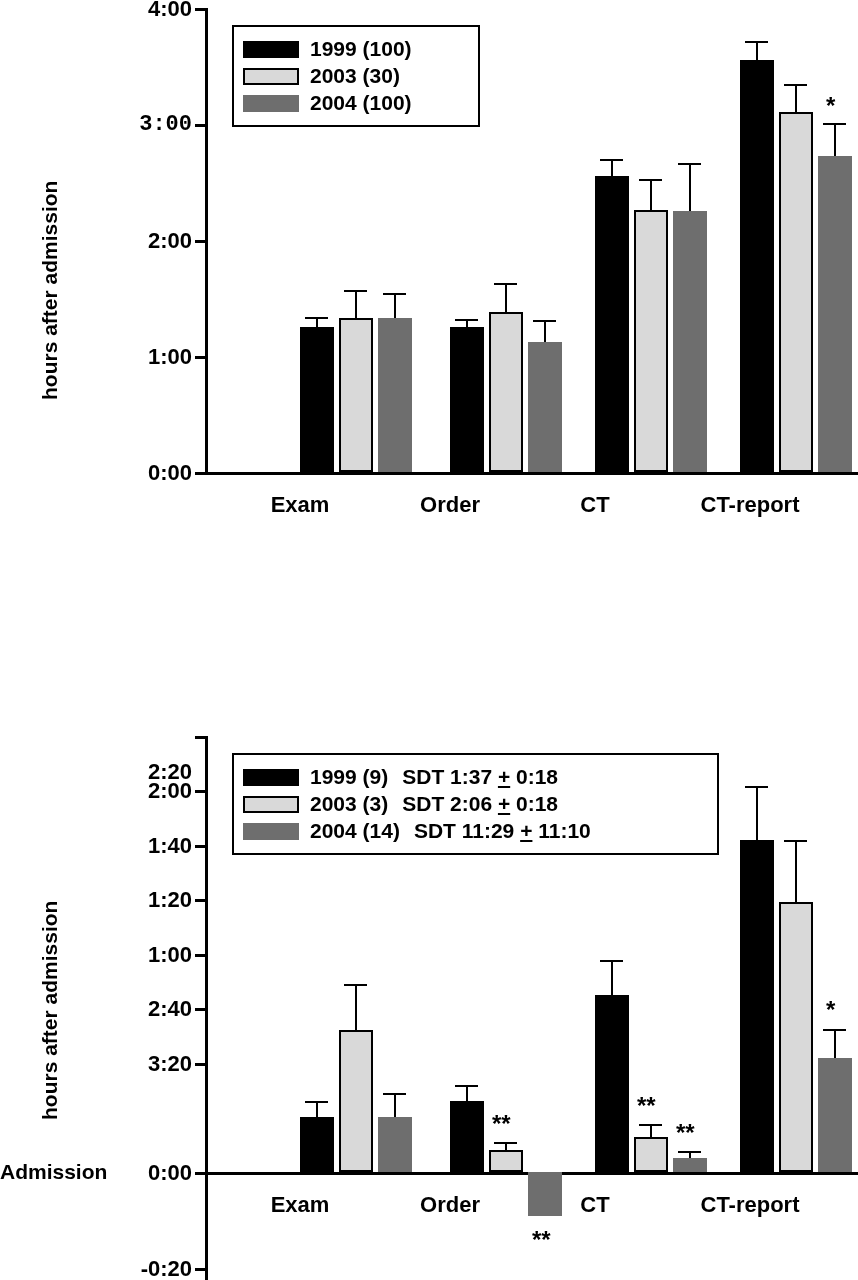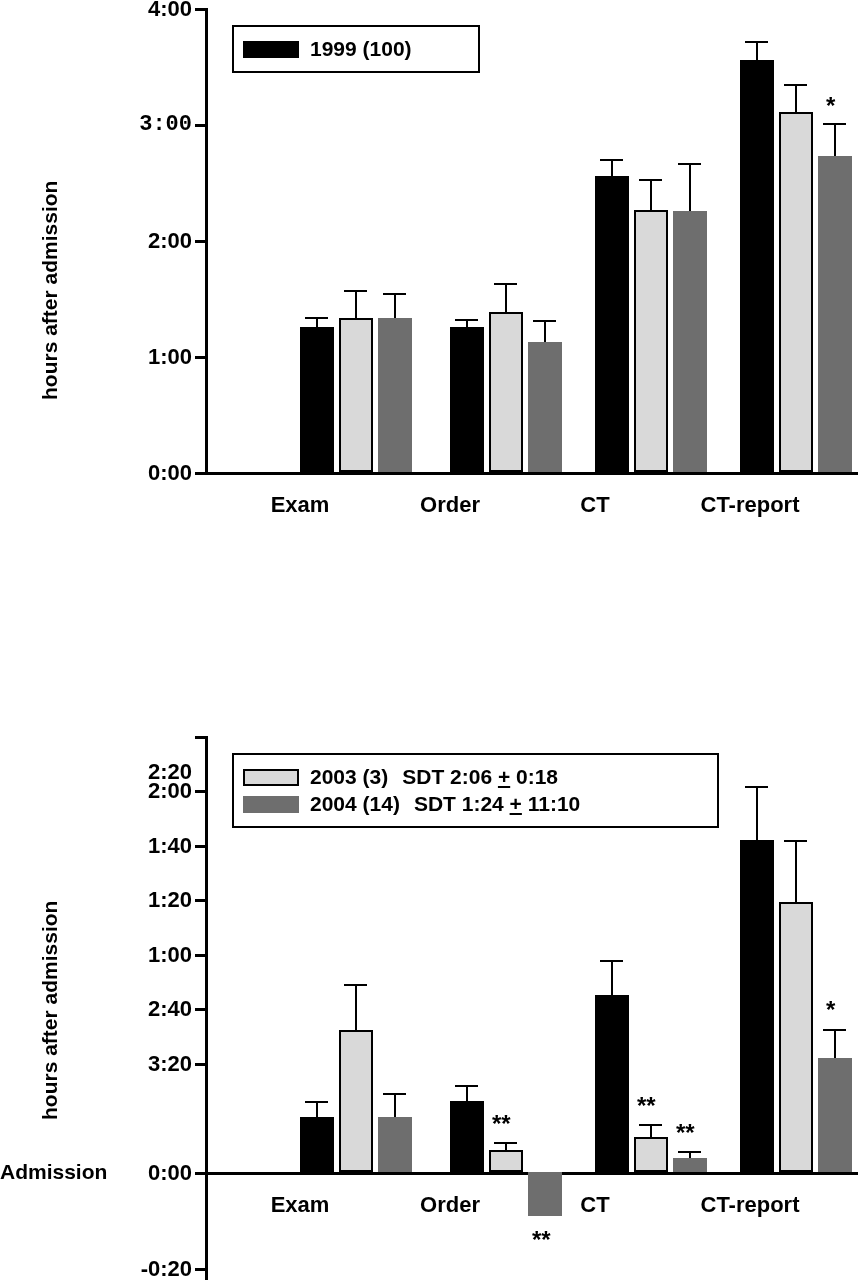--- a/index.html
+++ b/index.html
@@ -89,20 +89,28 @@
   <div class="tickmark" style="left:195px;top:356px;width:12px;"></div>
 
   <div class="ytick" style="left:120px;top:460px;width:72px;">0:00</div>
   <div class="tickmark" style="left:195px;top:472px;width:12px;"></div>
 
   <div class="legend" style="left:232px;top:25px;width:225px;">
     <div class="legend-row">
       <span class="swatch sw1999"></span>
       <span class="legend-text">1999 (100)</span>
     </div>
+    <div class="legend-row">
+      <span class="swatch sw2003"></span>
+      <span class="legend-text">2003 (30)</span>
+    </div>
+    <div class="legend-row">
+      <span class="swatch sw2004"></span>
+      <span class="legend-text">2004 (100)</span>
+    </div>
   </div>
 
   <div class="plotarea" style="left:208px;top:8px;width:650px;height:464px;">
 
     <div class="group" style="left:90px;width:120px;">
       <div class="bar b1999" style="left:2px;width:34px;height:145px;"></div>
       <div class="err" style="left:18px;bottom:145px;height:8px;"></div>
       <div class="errcap" style="left:7px;bottom:153px;width:23px;"></div>
 
       <div class="bar b2003" style="left:41px;width:34px;height:154px;"></div>
@@ -199,28 +207,33 @@
   <div class="tickmark" style="left:195px;top:363px;width:12px;"></div>
 
   <div class="ytick" style="left:112px;top:460px;width:80px;">0:00</div>
   <div class="tickmark" style="left:195px;top:472px;width:12px;"></div>
 
   <div class="ytick" style="left:100px;top:556px;width:92px;">-0:20</div>
   <div class="tickmark" style="left:195px;top:568px;width:12px;"></div>
 
   <div class="legend" style="left:232px;top:53px;width:464px;">
     <div class="legend-row">
+      <span class="swatch sw1999"></span>
+      <span class="legend-text">1999 (9)</span>
+      <span class="legend-sdt"><span>SDT 1:37 </span><span class="underline-plus">+</span><span> 0:18</span></span>
+    </div>
+    <div class="legend-row">
       <span class="swatch sw2003"></span>
       <span class="legend-text">2003 (3)</span>
       <span class="legend-sdt"><span>SDT 2:06 </span><span class="underline-plus">+</span><span> 0:18</span></span>
     </div>
     <div class="legend-row">
       <span class="swatch sw2004"></span>
       <span class="legend-text">2004 (14)</span>
-      <span class="legend-sdt"><span>SDT 1:24 </span><span class="underline-plus">+</span><span> 11:10</span></span>
+      <span class="legend-sdt"><span>SDT 11:29 </span><span class="underline-plus">+</span><span> 11:10</span></span>
     </div>
   </div>
 
   <div class="plotarea" style="left:208px;top:36px;width:650px;height:436px;">
 
     <div class="group" style="left:90px;width:120px;">
       <div class="bar b1999" style="left:2px;width:34px;height:55px;"></div>
       <div class="err" style="left:18px;bottom:55px;height:14px;"></div>
       <div class="errcap" style="left:7px;bottom:69px;width:23px;"></div>
 

